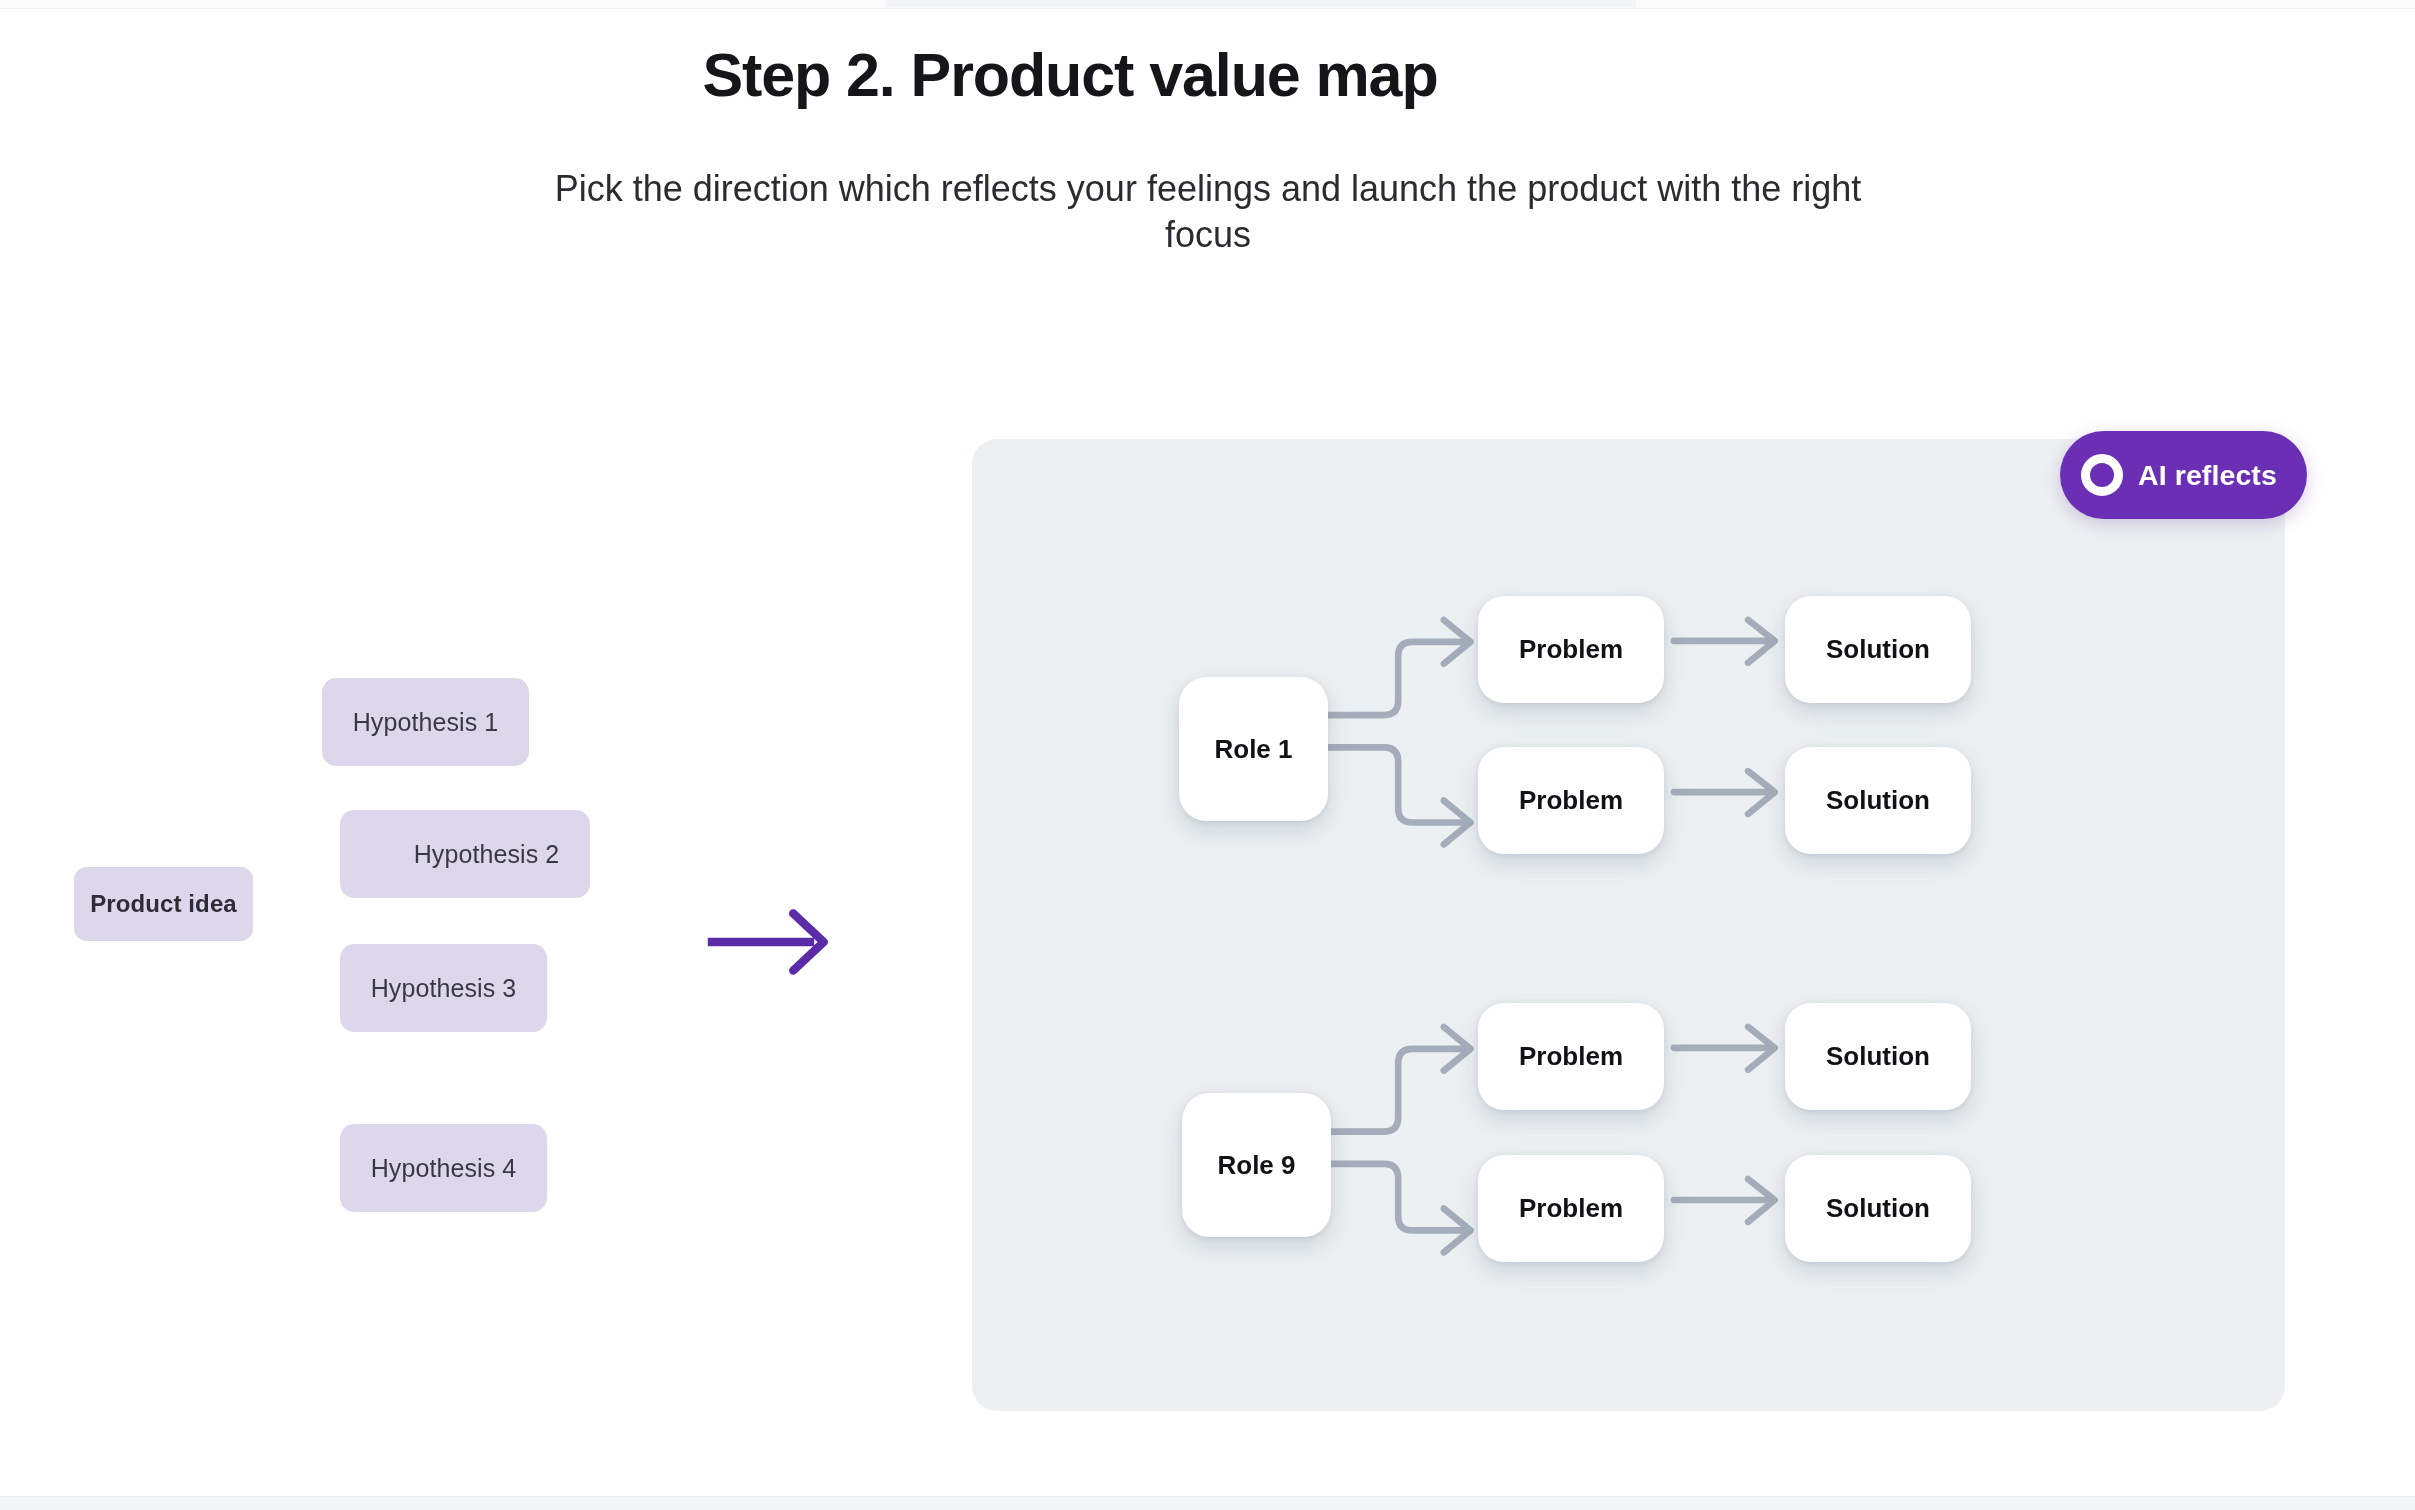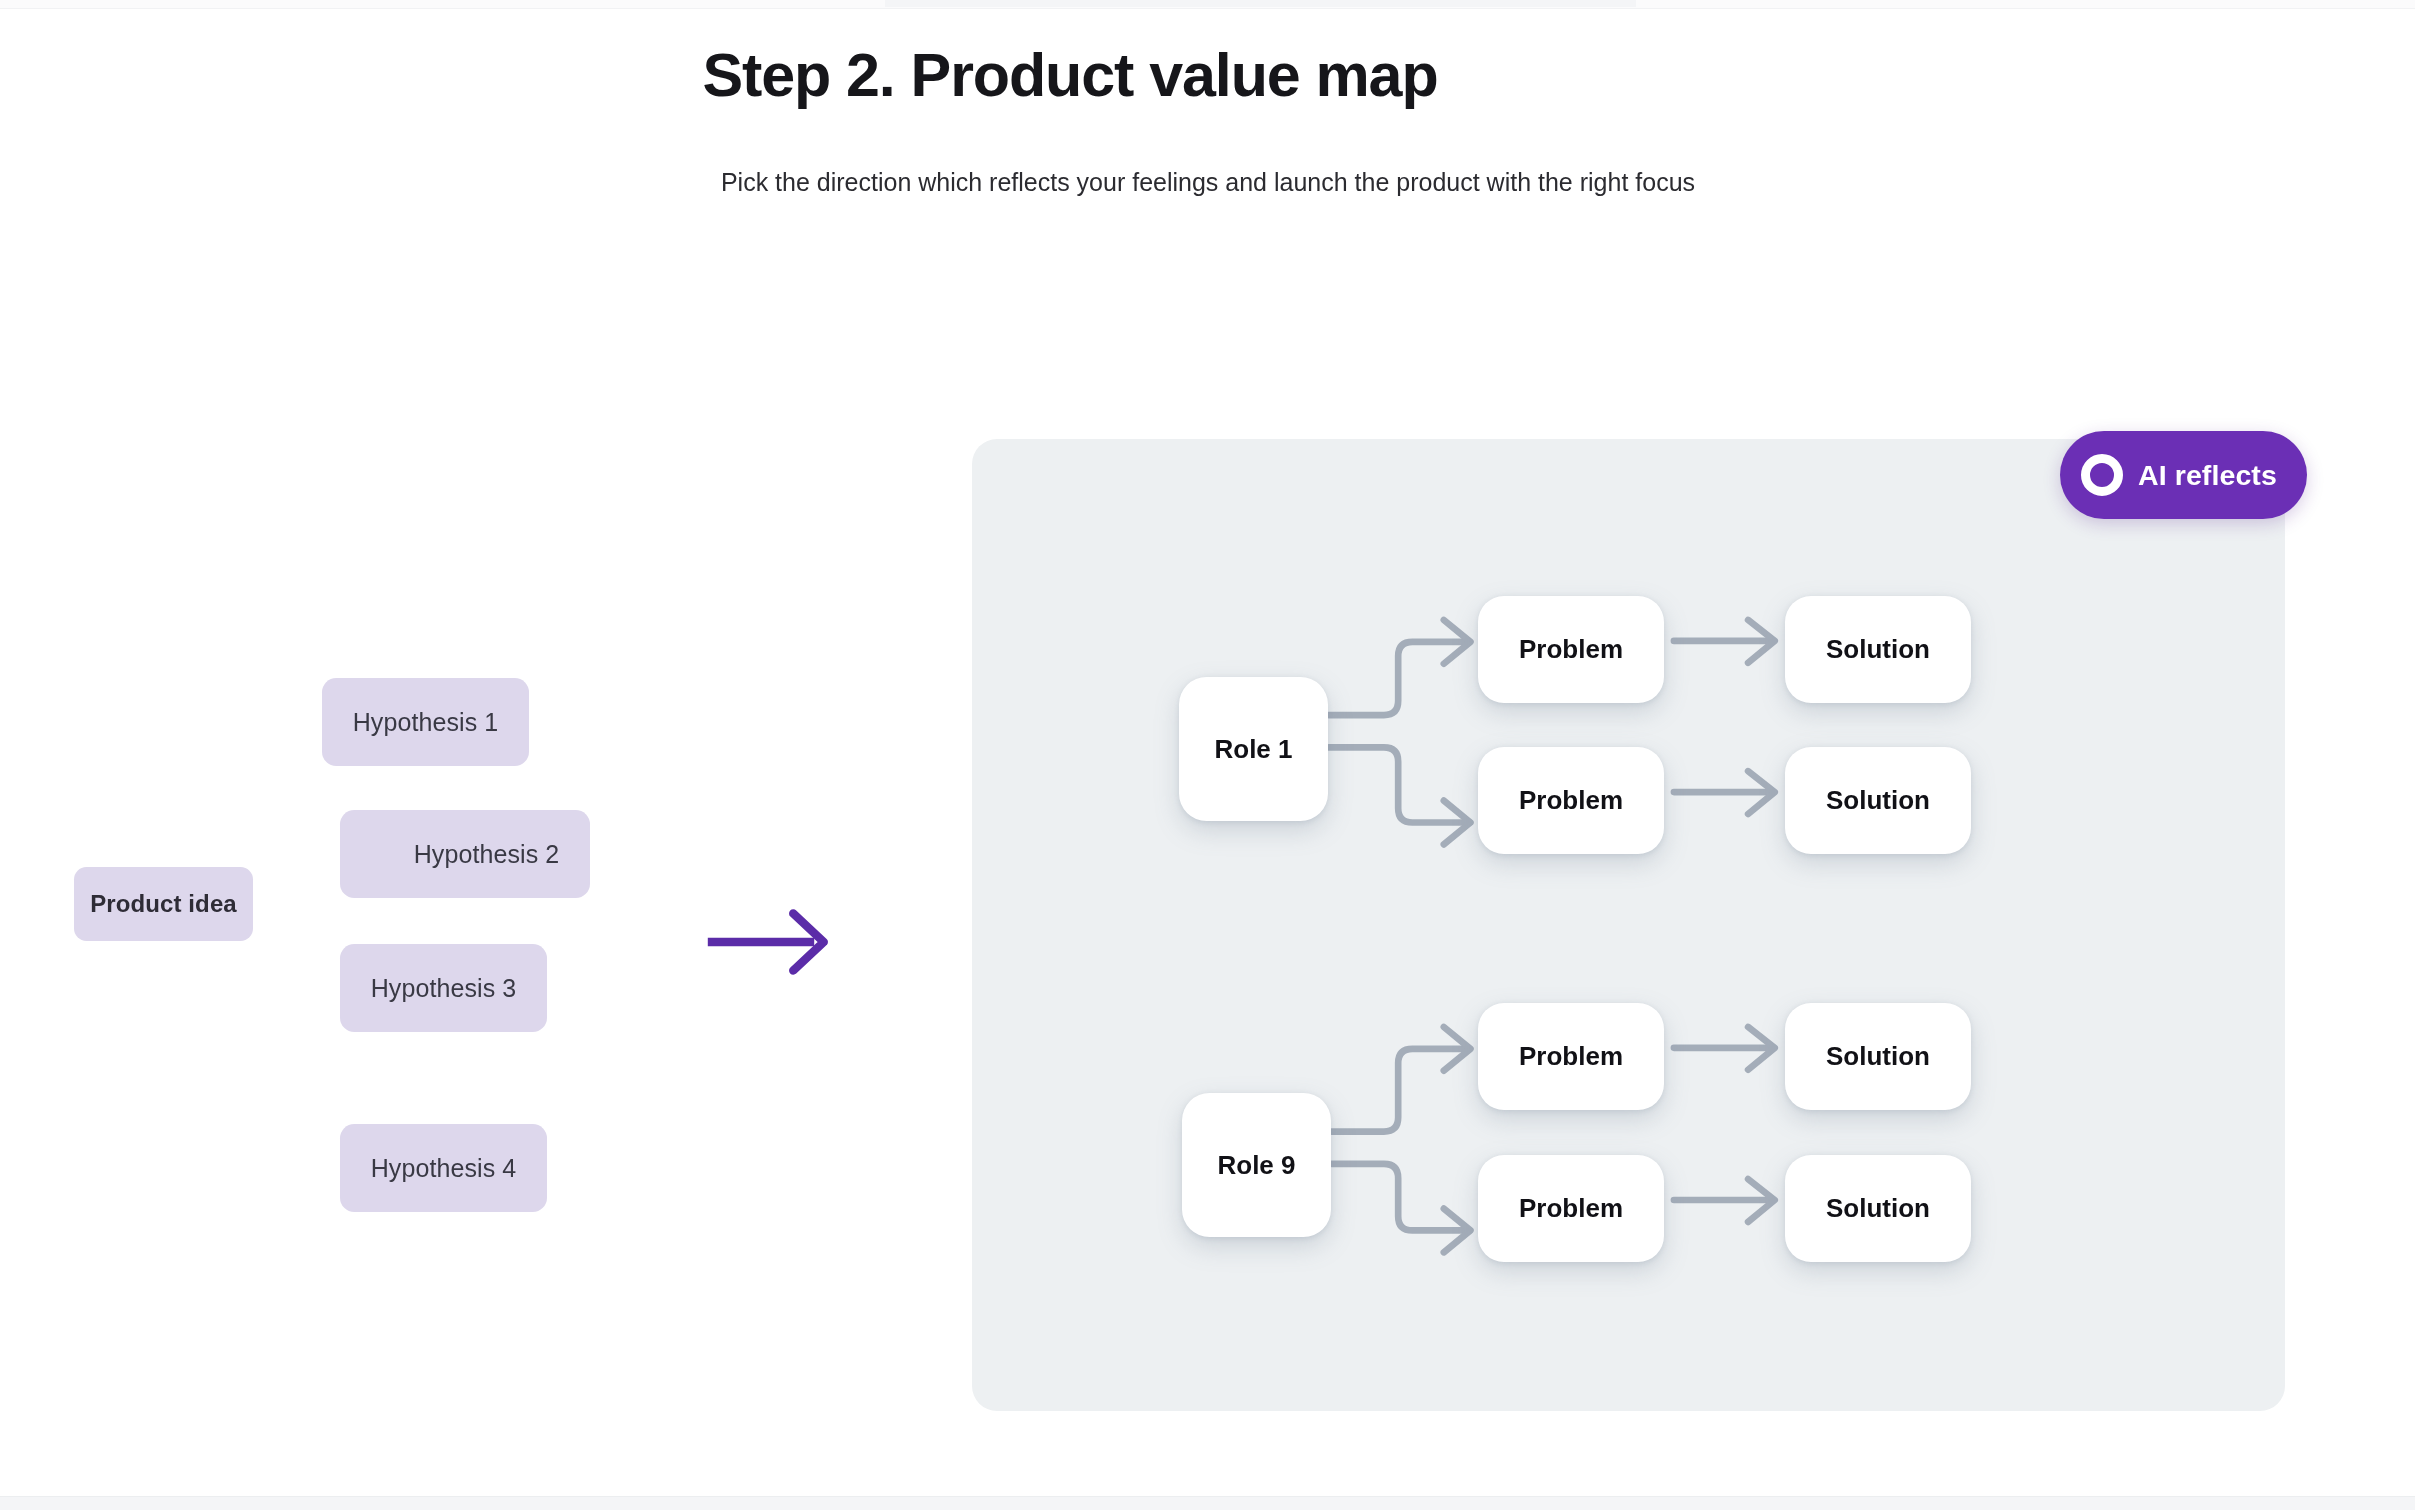--- a/index.html
+++ b/index.html
@@ -50,21 +50,21 @@
     line-height: 1.15;
     margin-left: 32px;
   }
   #page-subtitle {
     position: absolute;
     left: 50%;
     transform: translateX(-50%);
     top: 166px;
     width: 1351px;
     text-align: center;
-    font-size: 25px;
+    font-size: 36px;
     font-weight: 400;
     color: #2b2b30;
     line-height: 1.28;
   }
 
   
   .chip {
     position: absolute;
     background: #ddd7ec;
     border-radius: 13.3px;

